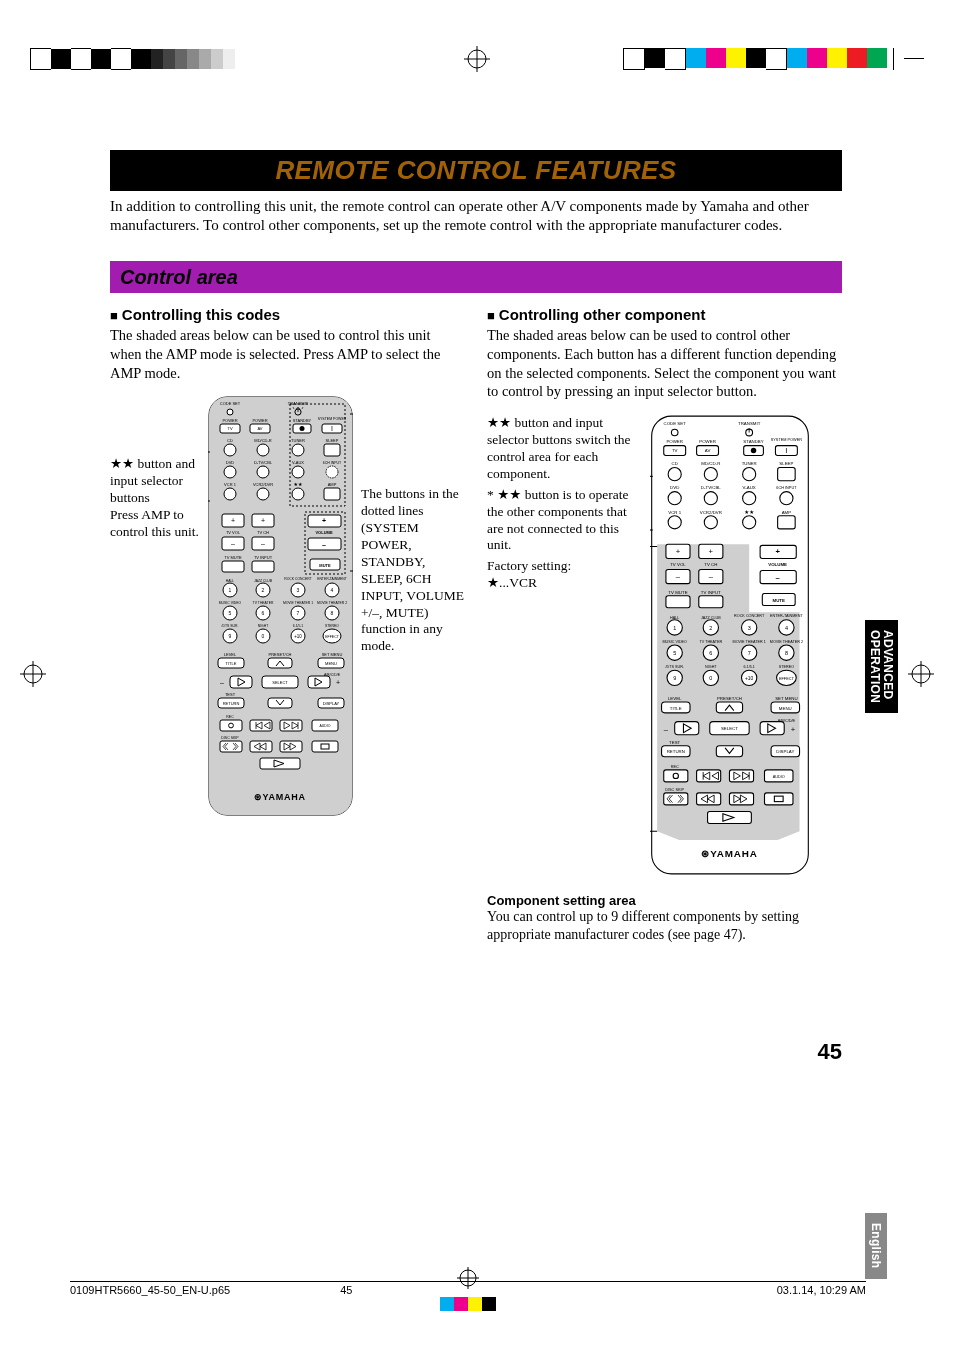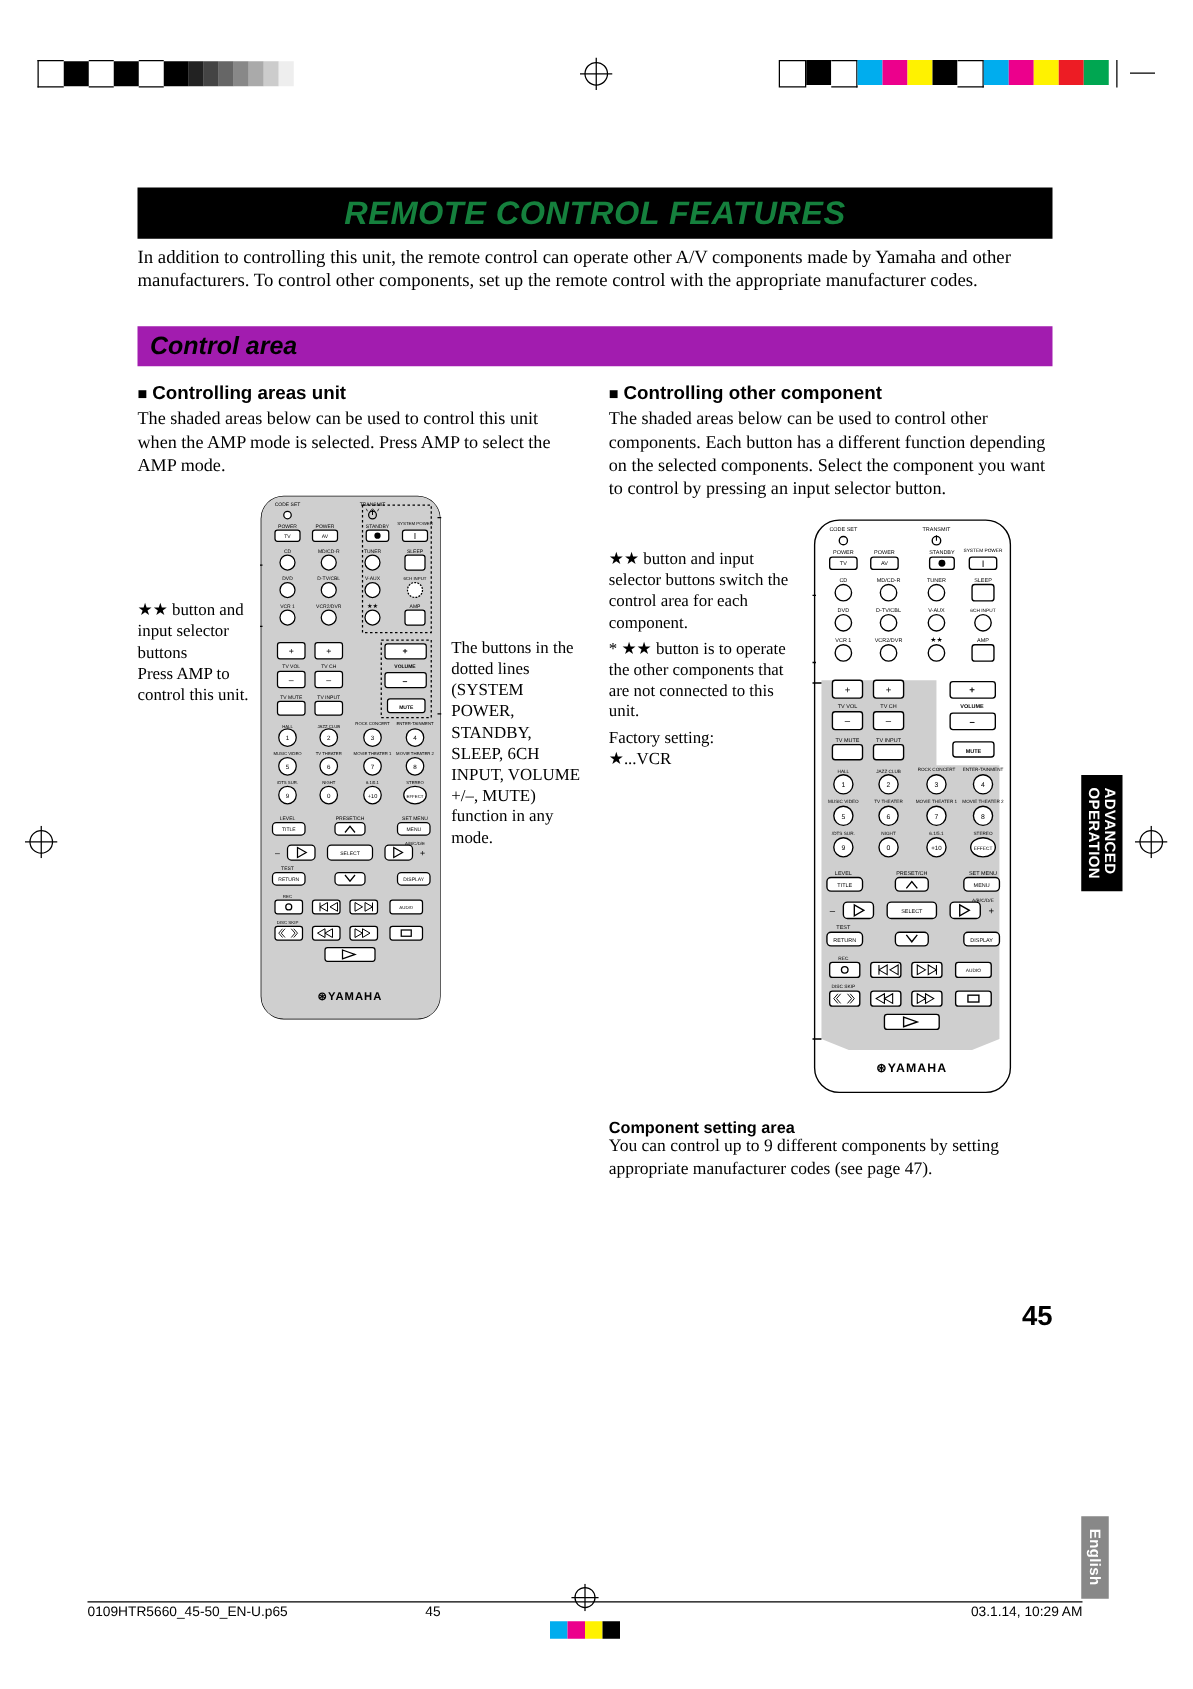--- a/index.html
+++ b/index.html
@@ -14,32 +14,32 @@
   .reg-cross{position:absolute;left:50%;top:-2px;transform:translateX(-50%);}
   .reg-cross svg{display:block;}
   .regmark-right{position:absolute;right:30px;top:0;}
   .colorbar{display:flex;}
   .colorbar span{width:20px;height:20px;display:block;}
   .side-reg{position:absolute;top:50%;transform:translateY(-50%);}
   .side-reg.left{left:20px;}
   .side-reg.right{right:20px;}
   
   .page{position:absolute;left:110px;top:150px;width:732px;}
-  .title-band{background:#000;color:#15803d;text-align:center;font:italic bold 26px/1 Arial,Helvetica,sans-serif;padding:7px 0 8px;letter-spacing:0.4px;}
+  .title-band{background:#000;color:#a16207;text-align:center;font:italic bold 26px/1 Arial,Helvetica,sans-serif;padding:7px 0 8px;letter-spacing:0.4px;}
   .intro{font:15px/1.28 "Times New Roman",serif;margin-top:6px;}
   .section-band{background:#a21caf;margin-top:26px;padding:6px 10px;}
   .section-band h2{margin:0;font:italic bold 20px/1 Arial,Helvetica,sans-serif;}
   .cols{display:flex;margin-top:14px;gap:22px;}
   .col{flex:1;min-width:0;}
   .h3{font:bold 15px/1.1 Arial,Helvetica,sans-serif;margin:0 0 2px;}
   .h3 .sqr{font-size:13px;margin-right:4px;}
   .body{font:14.5px/1.3 "Times New Roman",serif;margin:0;}
   .figrow{display:flex;align-items:flex-start;margin-top:14px;gap:8px;}
   .figw{flex:0 0 auto;}
-  .sidecol{flex:1;min-width:0;font:13.5px/1.25 "Times New Roman",serif;margin-top:24px;}
+  .sidecol{flex:1;min-width:0;font:13.5px/1.25 "Times New Roman",serif;}
   .leadline{font:13.5px/1.25 "Times New Roman",serif;}
   .pnum{position:absolute;right:0;bottom:-120px;font:bold 22px Arial,Helvetica,sans-serif;}
   .rtabs{position:absolute;right:-56px;top:470px;}
   .rtab{writing-mode:vertical-rl;text-orientation:mixed;font:bold 12px Arial,Helvetica,sans-serif;background:#000;color:#fff;padding:10px 4px;margin-bottom:0;letter-spacing:.3px;}
   .rtab.grey{background:#888;margin-top:500px;}
   .footer{position:absolute;left:70px;right:88px;bottom:55px;}
   .footrule{height:1px;background:#000;margin-bottom:2px;}
   .footrow{display:flex;align-items:center;font:11px Arial,Helvetica,sans-serif;color:#000;}
   .footrow .fname{flex:0 0 auto;margin-right:110px;}
   .footrow .fpg{flex:0 0 auto;}
@@ -124,21 +124,21 @@
     <div class="title-band">REMOTE CONTROL FEATURES</div>
     <p class="intro">In addition to controlling this unit, the remote control can operate other A/V components made by Yamaha and other manufacturers. To control other components, set up the remote control with the appropriate manufacturer codes.</p>
 
     <div class="section-band">
       <h2>Control area</h2>
     </div>
 
     <div class="cols">
 
       <div class="col">
-        <p class="h3"><span class="sqr">■</span><span>Controlling areas unit</span></p>
+        <p class="h3"><span class="sqr">■</span><span>Controlling this codes</span></p>
         <p class="body">The shaded areas below can be used to control this unit when the AMP mode is selected. Press AMP to select the AMP mode.</p>
 
         <div class="figrow">
           <div class="sidecol" style="flex:0 0 90px;">
             <div style="height:60px"></div>
             <div style="white-space:pre-line">★★ button and input selector buttons
 Press AMP to control this unit.</div>
           </div>
           <div class="figw">
             

